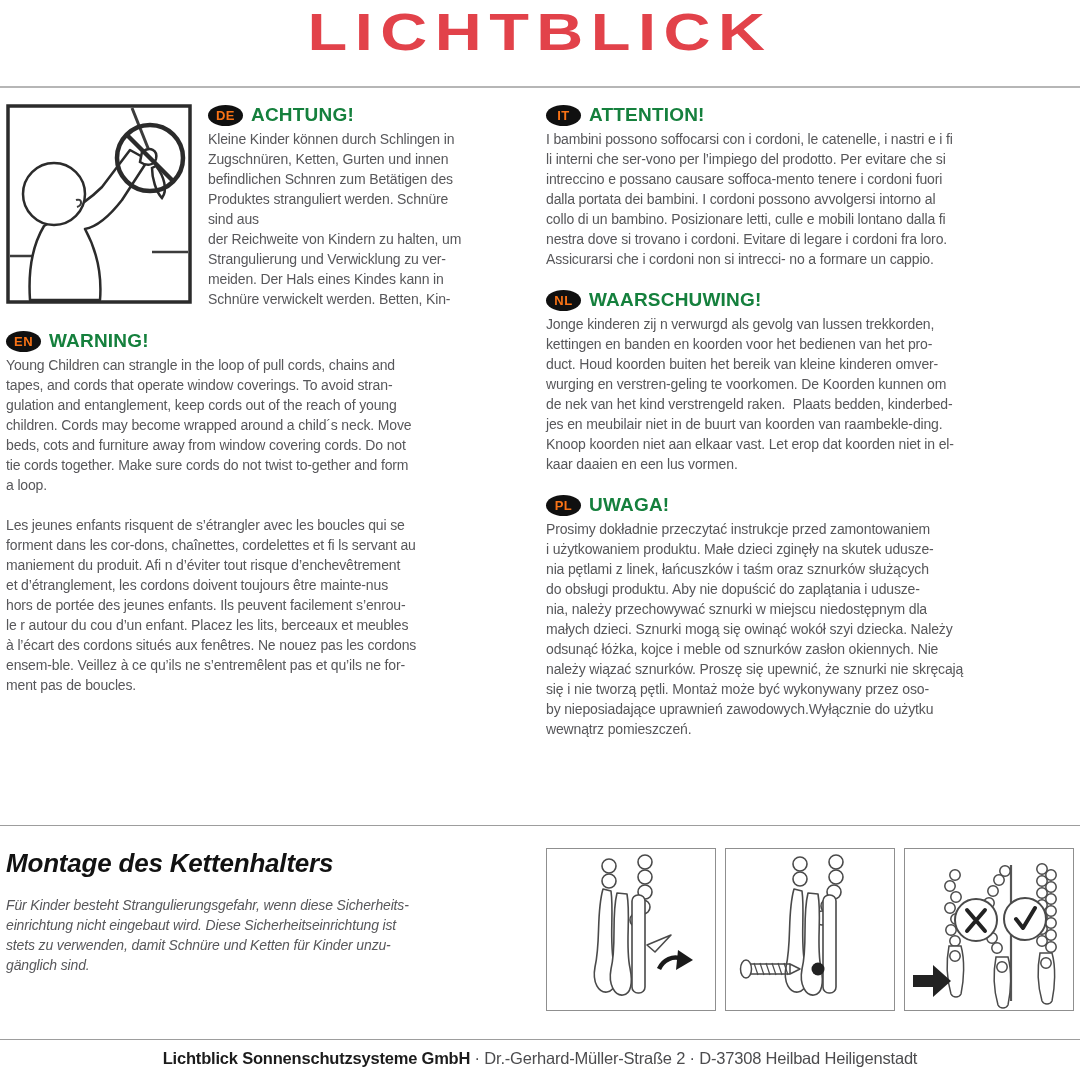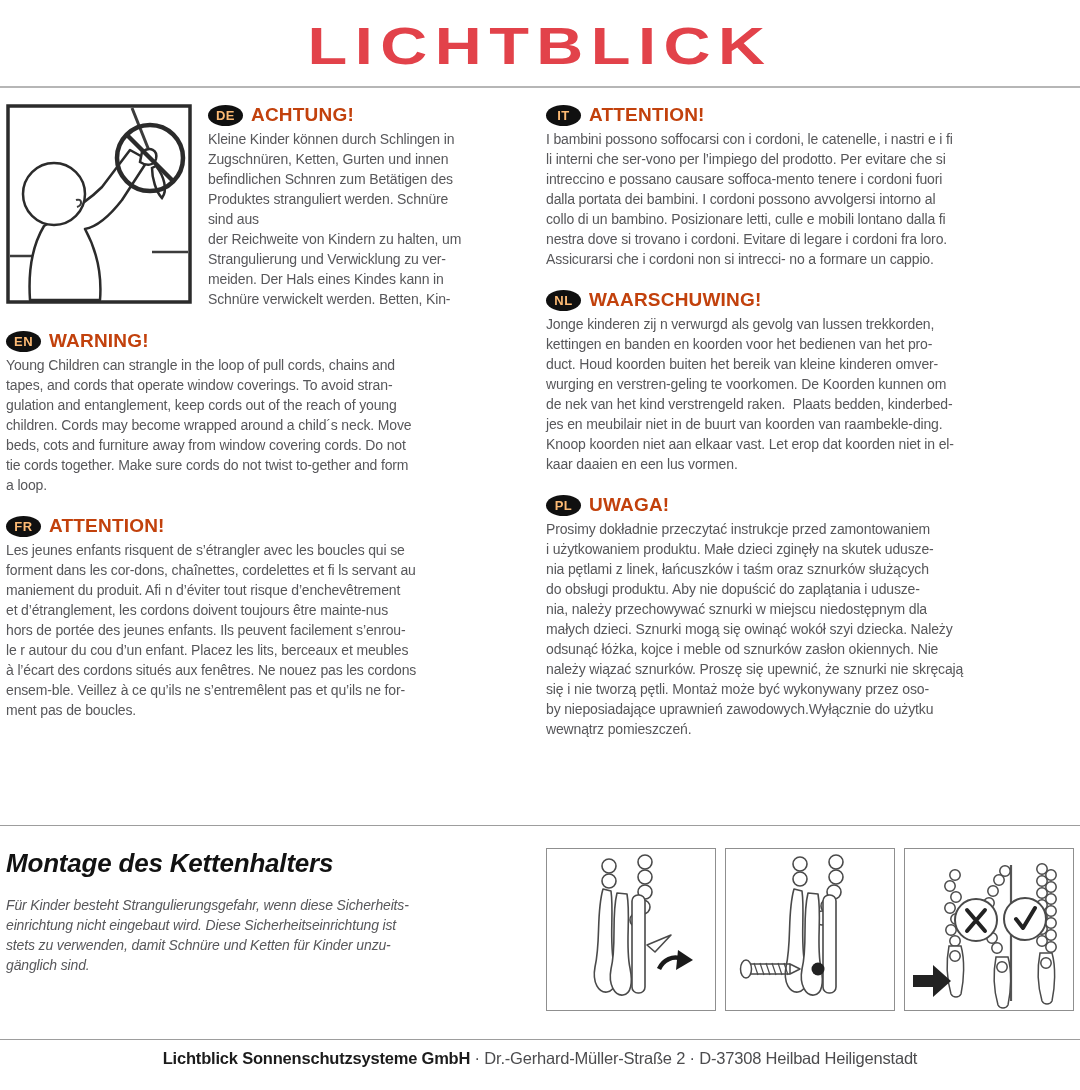--- a/index.html
+++ b/index.html
@@ -5,42 +5,42 @@
   * { box-sizing: border-box; margin: 0; padding: 0; }
   html, body { background: #fff; }
   body {
     width: 1080px; height: 1090px; overflow: hidden;
     font-family: "Liberation Sans", sans-serif;
     color: #57575a;
   }
   .page { position: relative; width: 1080px; height: 1090px; background: #fff; }
 
   
-  .header { height: 86px; text-align: center; padding-top: 16px; }
+  .header { height: 86px; text-align: center; padding-top: 2px; }
   .logo {
     display: inline-block;
     font-size: 52px; font-weight: 700; letter-spacing: 6px;
     color: #e2424a; transform: scaleX(1.25); transform-origin: center top;
     white-space: nowrap;
   }
   .rule-top { border-top: 2px solid #b6b6b6; }
   .rule-mid, .rule-bot { border-top: 1px solid #9d9d9d; }
 
   
   .content { display: flex; gap: 20px; padding: 16px 6px 0 6px; height: 737px; overflow: hidden; }
   .col-left { width: 520px; }
   .col-right { width: 528px; }
   .warn { margin-bottom: 20px; }
   .warn-head { display: flex; align-items: center; gap: 8px; margin-bottom: 3px; }
   .lang-badge {
     flex: 0 0 auto; width: 35px; height: 21px; line-height: 21px;
-    background: #101010; color: #fdba74; border-radius: 50%;
+    background: #101010; color: #f97316; border-radius: 50%;
     text-align: center; font-size: 13px; font-weight: 700; letter-spacing: .5px;
   }
-  .warn-title { font-size: 19px; font-weight: 700; color: #c2410c; letter-spacing: .2px; }
+  .warn-title { font-size: 19px; font-weight: 700; color: #15803d; letter-spacing: .2px; }
   .body {
     font-size: 14px; line-height: 20px; letter-spacing: -0.15px;
     white-space: pre-wrap; color: #57575a;
   }
   .de-row { display: flex; gap: 16px; }
   .illu { flex: 0 0 186px; width: 186px; height: 206px; }
   .illu svg { width: 100%; height: 100%; display: block; }
   .de-text { width: 318px; }
 
   
@@ -130,24 +130,20 @@
         <p class="body">Young Children can strangle in the loop of pull cords, chains and
 tapes, and cords that operate window coverings. To avoid stran-
 gulation and entanglement, keep cords out of the reach of young
 children. Cords may become wrapped around a child´s neck. Move
 beds, cots and furniture away from window covering cords. Do not
 tie cords together. Make sure cords do not twist to-gether and form
 a loop.</p>
       </section>
 
       <section class="warn">
-        <div class="warn-head">
-          <span class="lang-badge">FR</span>
-          <span class="warn-title">ATTENTION!</span>
-        </div>
         <p class="body">Les jeunes enfants risquent de s’étrangler avec les boucles qui se
 forment dans les cor-dons, chaînettes, cordelettes et fi ls servant au
 maniement du produit. Afi n d’éviter tout risque d’enchevêtrement
 et d’étranglement, les cordons doivent toujours être mainte-nus
 hors de portée des jeunes enfants. Ils peuvent facilement s’enrou-
 le r autour du cou d’un enfant. Placez les lits, berceaux et meubles
 à l’écart des cordons situés aux fenêtres. Ne nouez pas les cordons
 ensem-ble. Veillez à ce qu’ils ne s’entremêlent pas et qu’ils ne for-
 ment pas de boucles.</p>
       </section>

